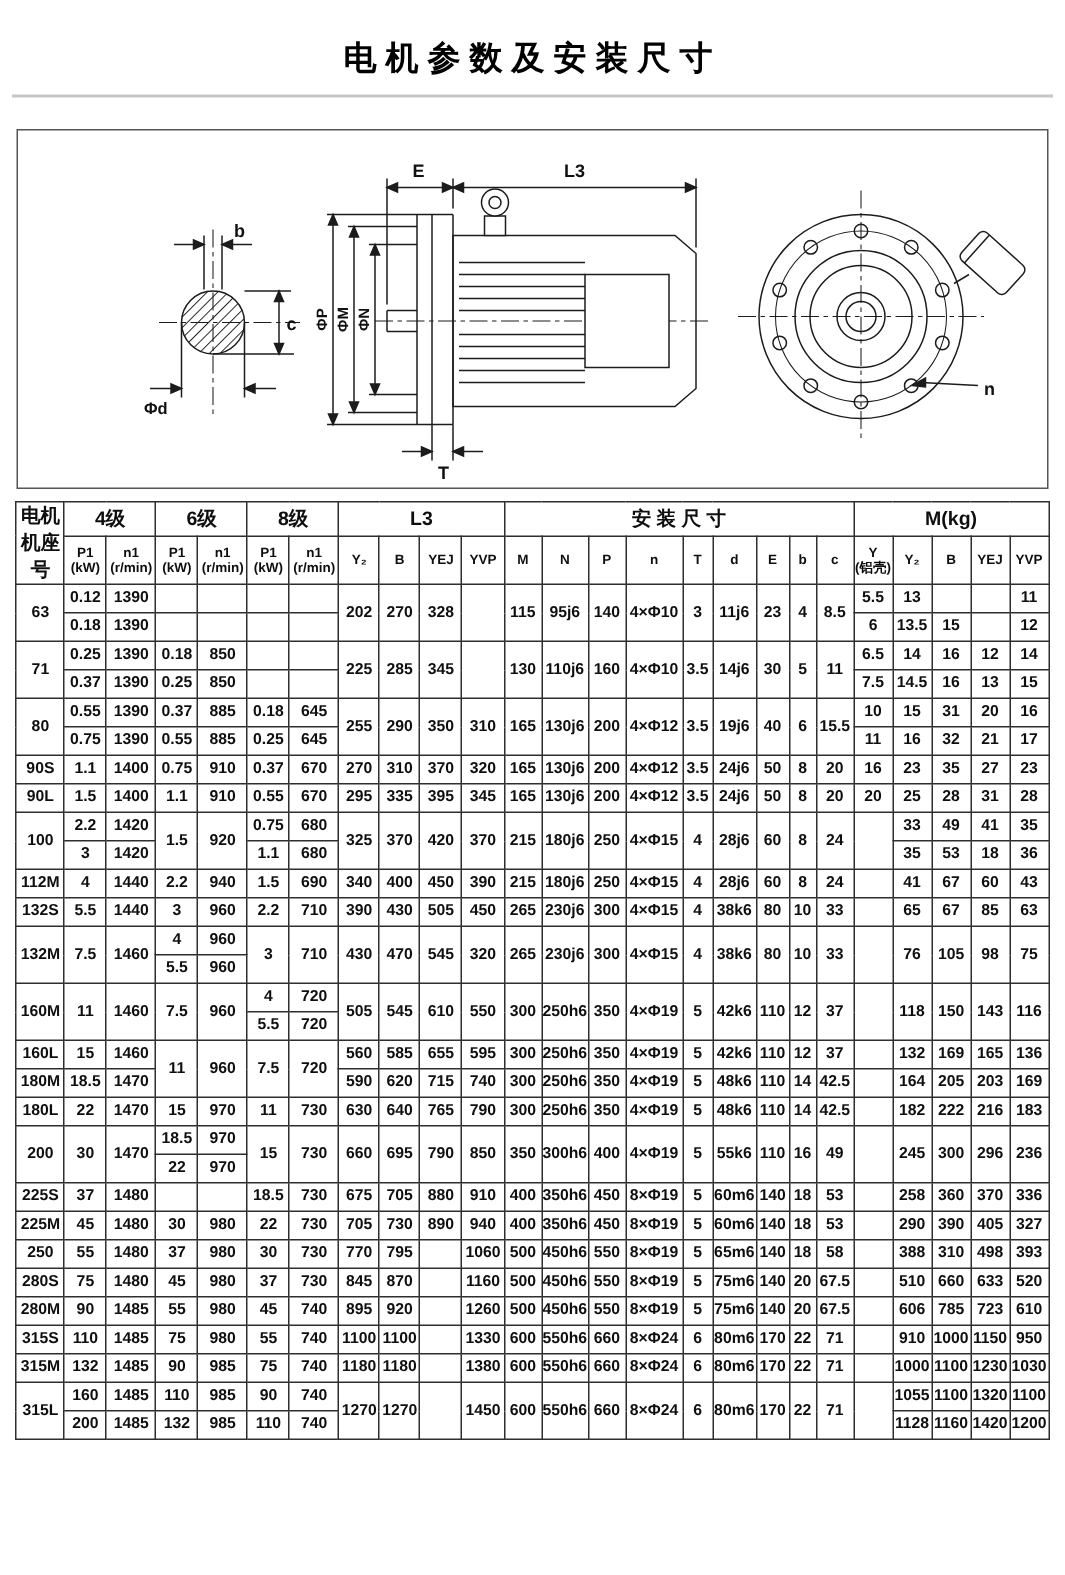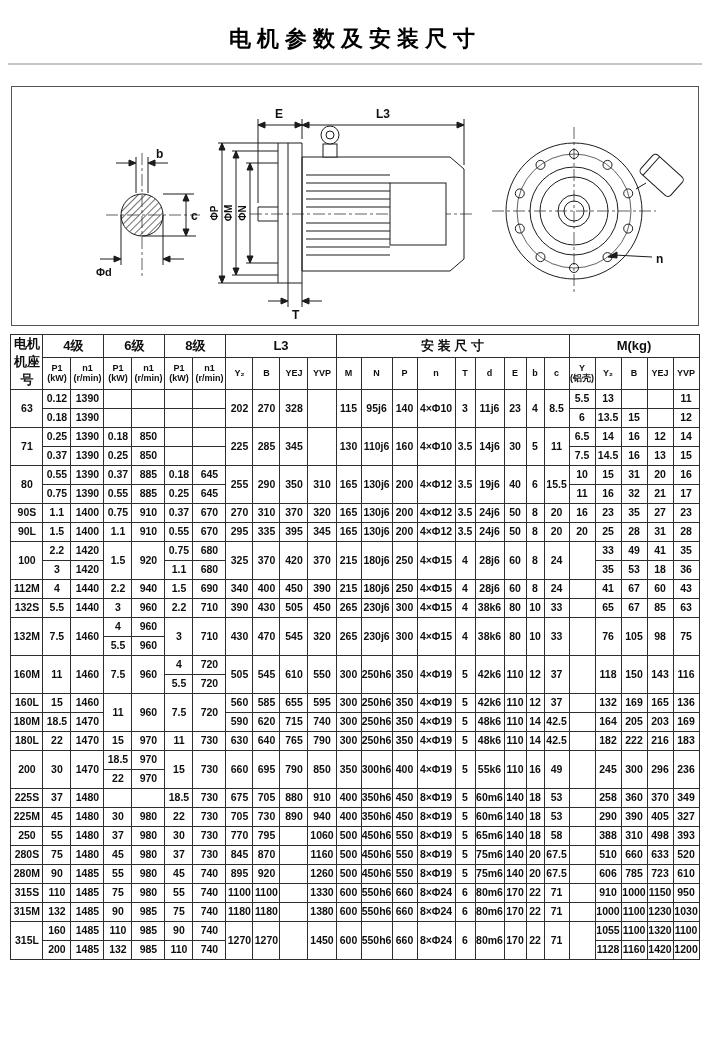--- a/index.html
+++ b/index.html
@@ -708,21 +708,21 @@
           <td>8×Φ19</td>
           <td>5</td>
           <td>60m6</td>
           <td>140</td>
           <td>18</td>
           <td>53</td>
           <td></td>
           <td>258</td>
           <td>360</td>
           <td>370</td>
-          <td>349</td>
+          <td>336</td>
         </tr>
         <tr>
           <td>225M</td>
           <td>45</td>
           <td>1480</td>
           <td>30</td>
           <td>980</td>
           <td>22</td>
           <td>730</td>
           <td>705</td>

